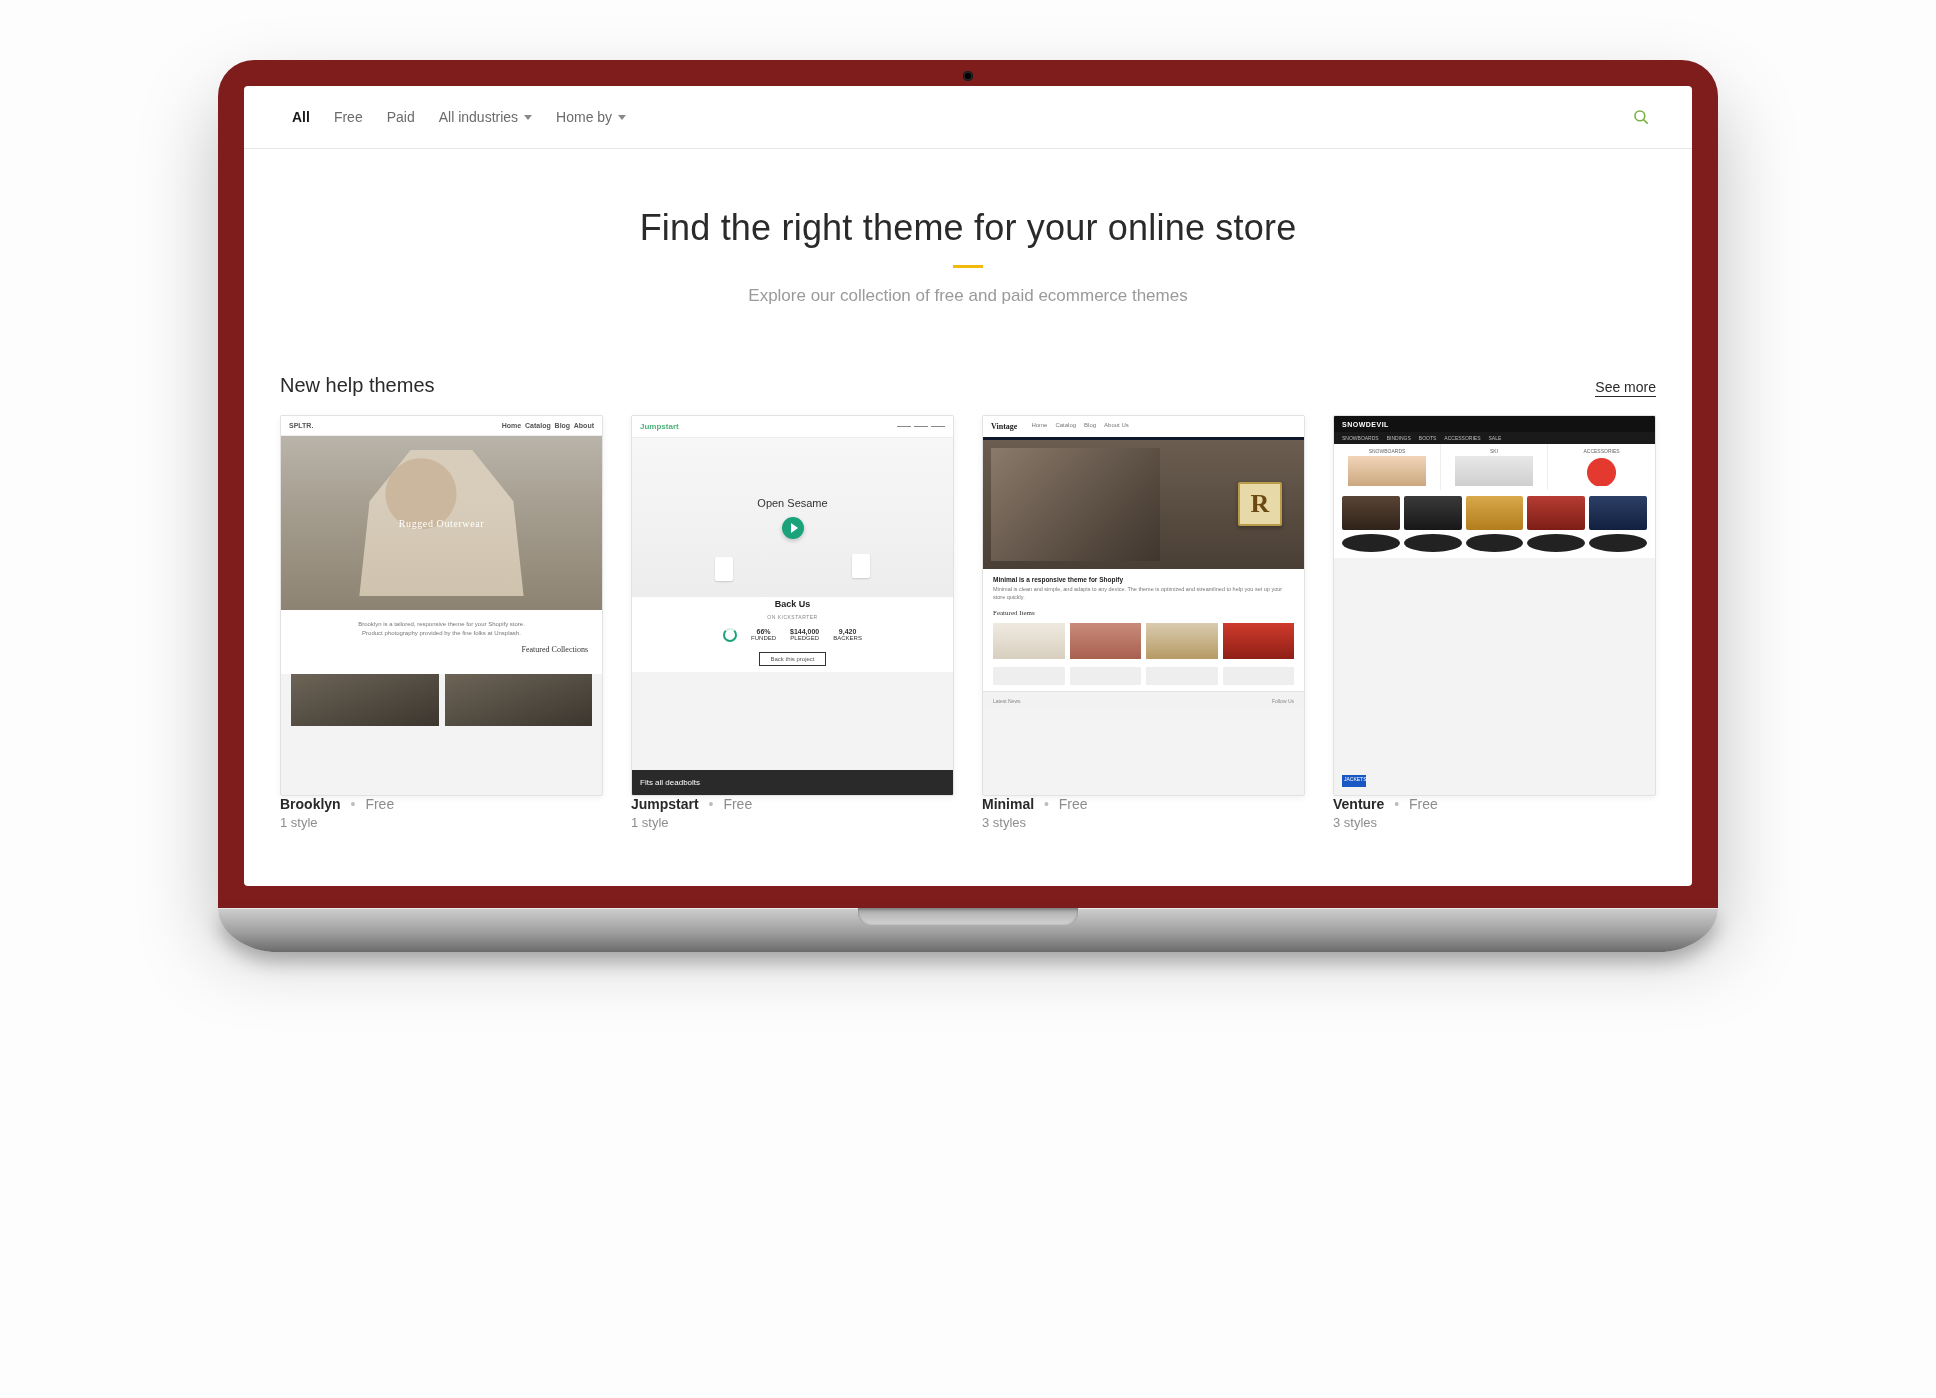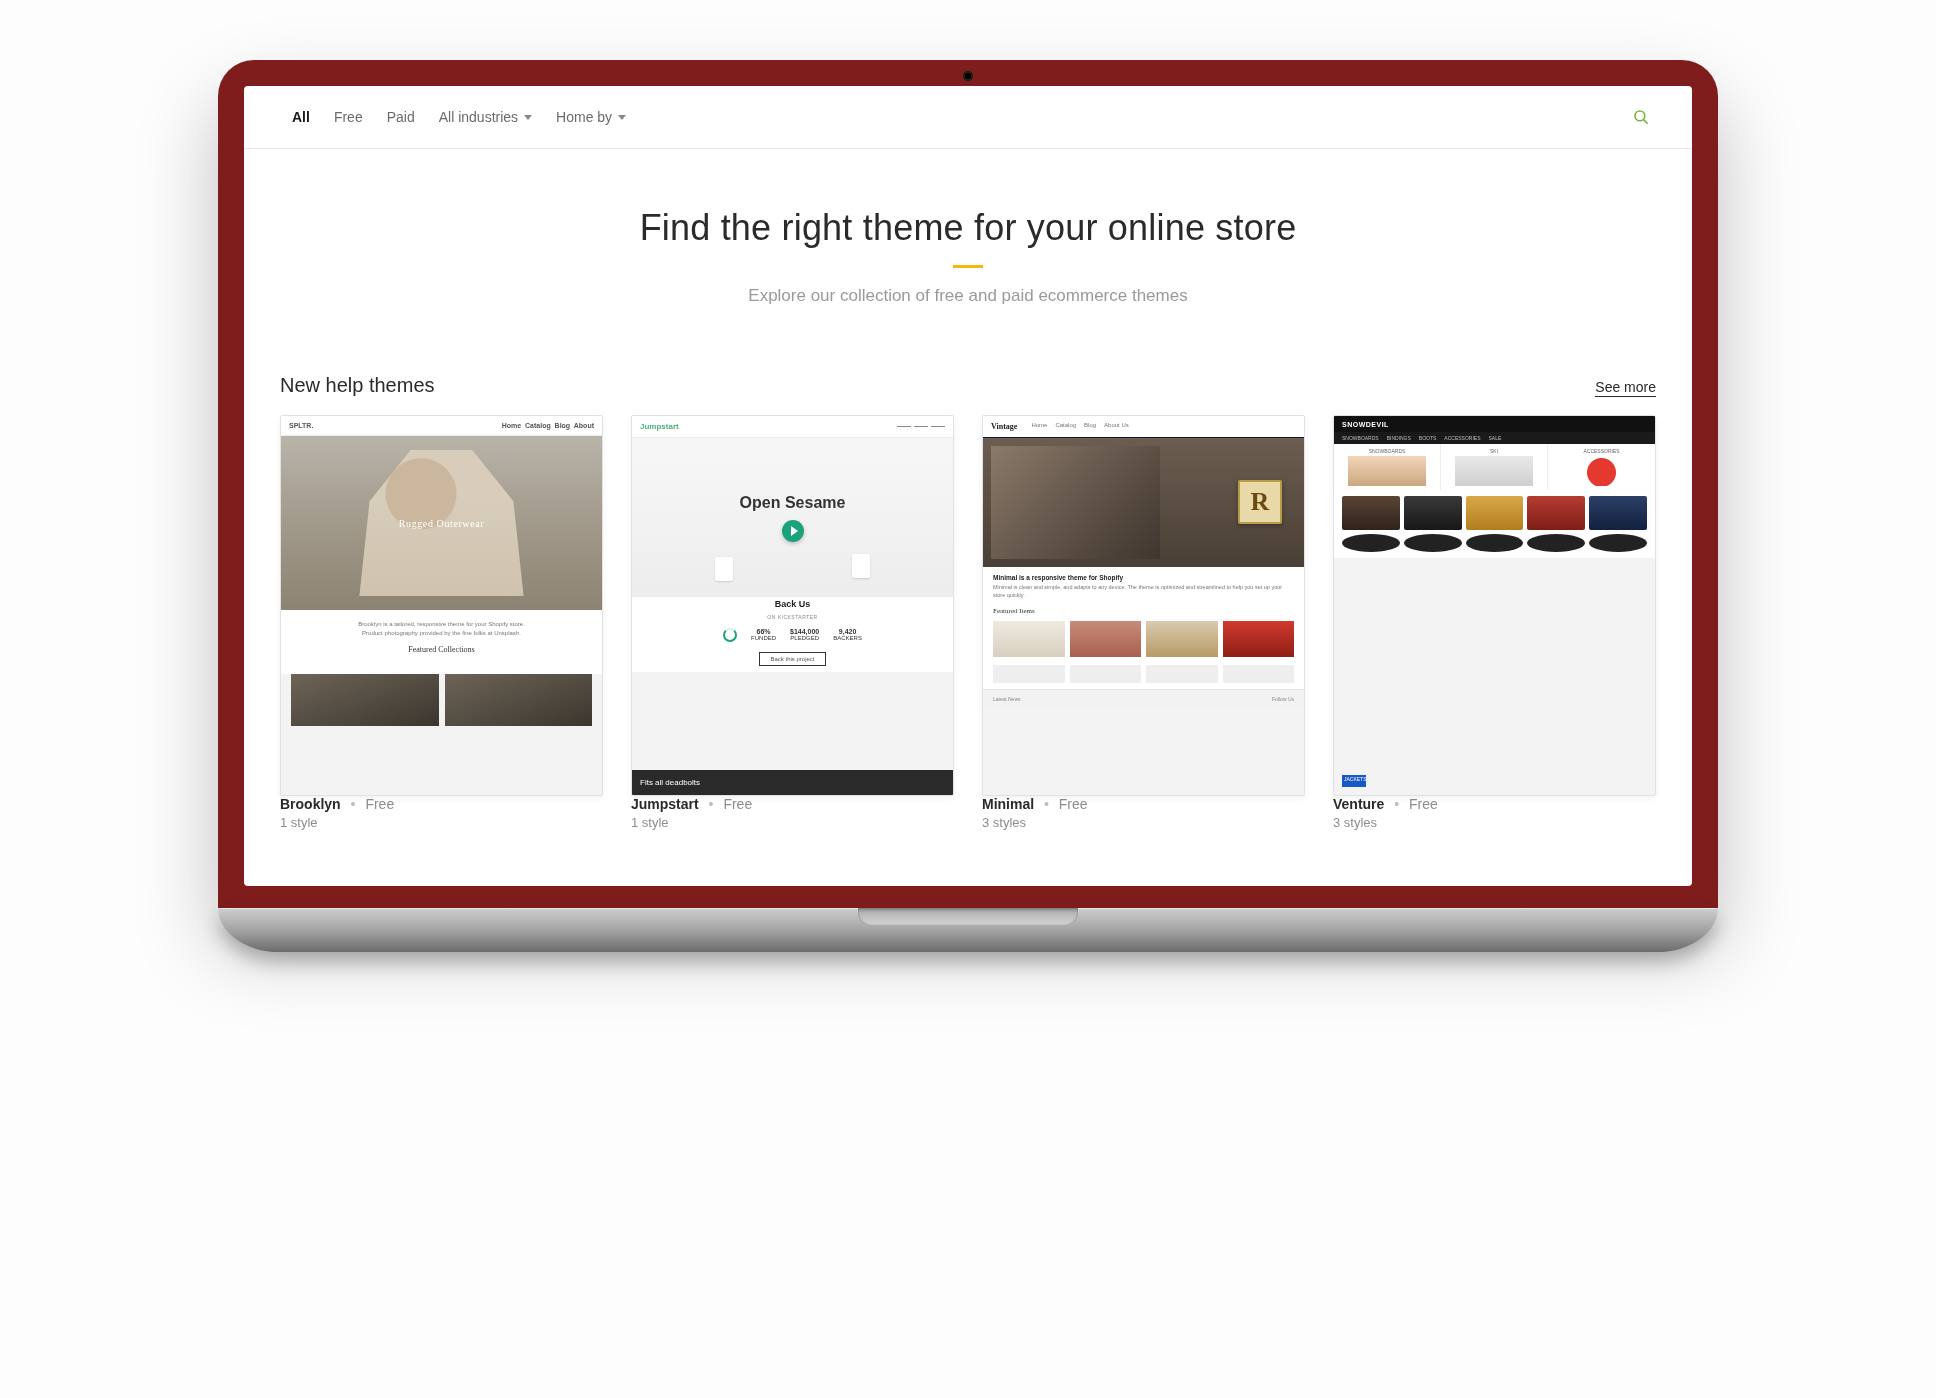--- a/index.html
+++ b/index.html
@@ -171,49 +171,49 @@
   }
   .bk-hero::before{ content:""; position:absolute; left:18%; top:8%; width:64%; height:84%;
     background:
       radial-gradient(35px 35px at 40% 30%, #cbb79d 0 35px, transparent 36px),
       linear-gradient(180deg, #d8cdbb 30%, #cfc3ae 100%);
     clip-path: polygon(35% 0,65% 0,85% 35%,90% 100%,10% 100%,15% 35%);
     filter: blur(.2px);
   }
   .bk-hero-text{ position:relative; color:#fff; font-family: Liberation Serif, serif; font-size:10px; letter-spacing:.6px; }
   .bk-copy { background:#fff; padding:10px 14px; text-align:center; font-size:6px; color:#777; line-height:1.5; }
-  .bk-sub { font-family: Georgia, serif; font-size:8px; color:#333; margin:6px 0 8px; }
+  .bk-sub { font-family: Georgia, serif; font-size:8px; color:#333; margin:6px 0 8px;text-align:right; }
   .bk-tiles { display:flex; gap:6px; padding:0 10px 10px; }
   .bk-tile { flex:1; height:52px; background:linear-gradient(160deg,#6d6457,#3b362e); }
 
   
   .js-nav{ display:flex; justify-content:space-between; align-items:center; padding:6px 8px; background:#fff; border-bottom:1px solid #eee;}
   .js-logo{ color:#4fb37a; font-weight:700; font-size:8px;}
   .js-menu span{ display:inline-block; width:14px; height:1.5px; background:#888; margin:0 0 2px 3px;}
   .js-hero{ height:42%; background:linear-gradient(180deg,#f7f7f7,#ededed); display:flex; flex-direction:column; align-items:center; justify-content:center; gap:8px; position:relative;}
-  .js-hero-title{ font-size:16px; color:#333; font-weight:700;}
+  .js-hero-title{ font-size:11px; color:#333; font-weight:400;}
   .js-play{ width:22px; height:22px; border-radius:50%; background:#1aa37a; position:relative; box-shadow:0 2px 4px rgba(0,0,0,.2);}
   .js-play::after{ content:""; position:absolute; left:9px; top:6px; border-left:7px solid #fff; border-top:5px solid transparent; border-bottom:5px solid transparent;}
   .js-plug{ position:absolute; width:18px; height:24px; background:#fff; border-radius:2px; box-shadow:0 1px 2px rgba(0,0,0,.15);}
   .js-plug.left{ left:26%; bottom:10%; }
   .js-plug.right{ right:26%; bottom:12%; }
   .js-back{ background:#fff; padding:2px 0 6px; text-align:center;}
   .js-back h4{ font-size:9px; color:#222; font-weight:600; margin-bottom:4px;}
   .js-back small{ font-size:5px; color:#888; letter-spacing:.5px;}
   .js-stats{ display:flex; justify-content:center; gap:14px; padding:8px 0;}
   .js-ring{ width:14px;height:14px;border:2px solid #1aa37a;border-top-color:#d8eee4;border-radius:50%;}
   .js-stat{ text-align:center; font-size:6px; color:#333;}
   .js-stat b{ display:block; font-size:7px;}
   .js-btn{ display:inline-block; border:1px solid #333; padding:3px 10px; font-size:6px; margin-top:2px;}
   .js-foot{ background:#2a2a2a; color:#fff; font-size:8px; padding:8px; margin-top:auto;}
   .thumb.flexcol{ display:flex; flex-direction:column; }
 
   
   .mn-top{ background:#fff;}
-  .mn-nav{ display:flex; gap:8px; padding:6px 8px; font-size:6px; color:#777; border-bottom:1px solid #0f172a;}
+  .mn-nav{ display:flex; gap:8px; padding:6px 8px; font-size:6px; color:#777; border-bottom:3px solid #0f172a;}
   .mn-nav b{ color:#222; font-family:Georgia,serif; font-size:8px; margin-right:6px;}
   .mn-hero{ height:34%; margin:0; background:linear-gradient(180deg,#6b5d50,#4a3f35); display:flex; align-items:center; justify-content:flex-end; padding-right:14px; position:relative;}
   .mn-hero::before{ content:""; position:absolute; left:8px; top:8px; right:45%; bottom:8px; background:linear-gradient(135deg,#8a7a6a,#5c4f44 60%,#3f362e);}
   .mn-R{ width:44px; height:44px; background:#e8d9a8; border:2px solid #b89c4a; border-radius:2px; display:flex; align-items:center; justify-content:center; font-family:Georgia,serif; font-size:26px; color:#6b4a12; font-weight:700; box-shadow:0 2px 4px rgba(0,0,0,.3); transform: translateX(-8px);}
   .mn-text{ padding:6px 10px 4px; font-size:5.5px; color:#777; line-height:1.5; background:#fff;}
   .mn-text b{ color:#222; font-size:6.5px;}
   .mn-feat{ padding:4px 10px 2px; font-family:Georgia,serif; font-size:7px; color:#333; background:#fff;}
   .mn-tiles{ display:grid; grid-template-columns:repeat(4,1fr); gap:5px; padding:4px 10px 8px; background:#fff;}
   .mn-tile{ height:36px; background:#efe8db;}
   .mn-tile.a{ background:linear-gradient(#efeae0,#d8cfbf);}

